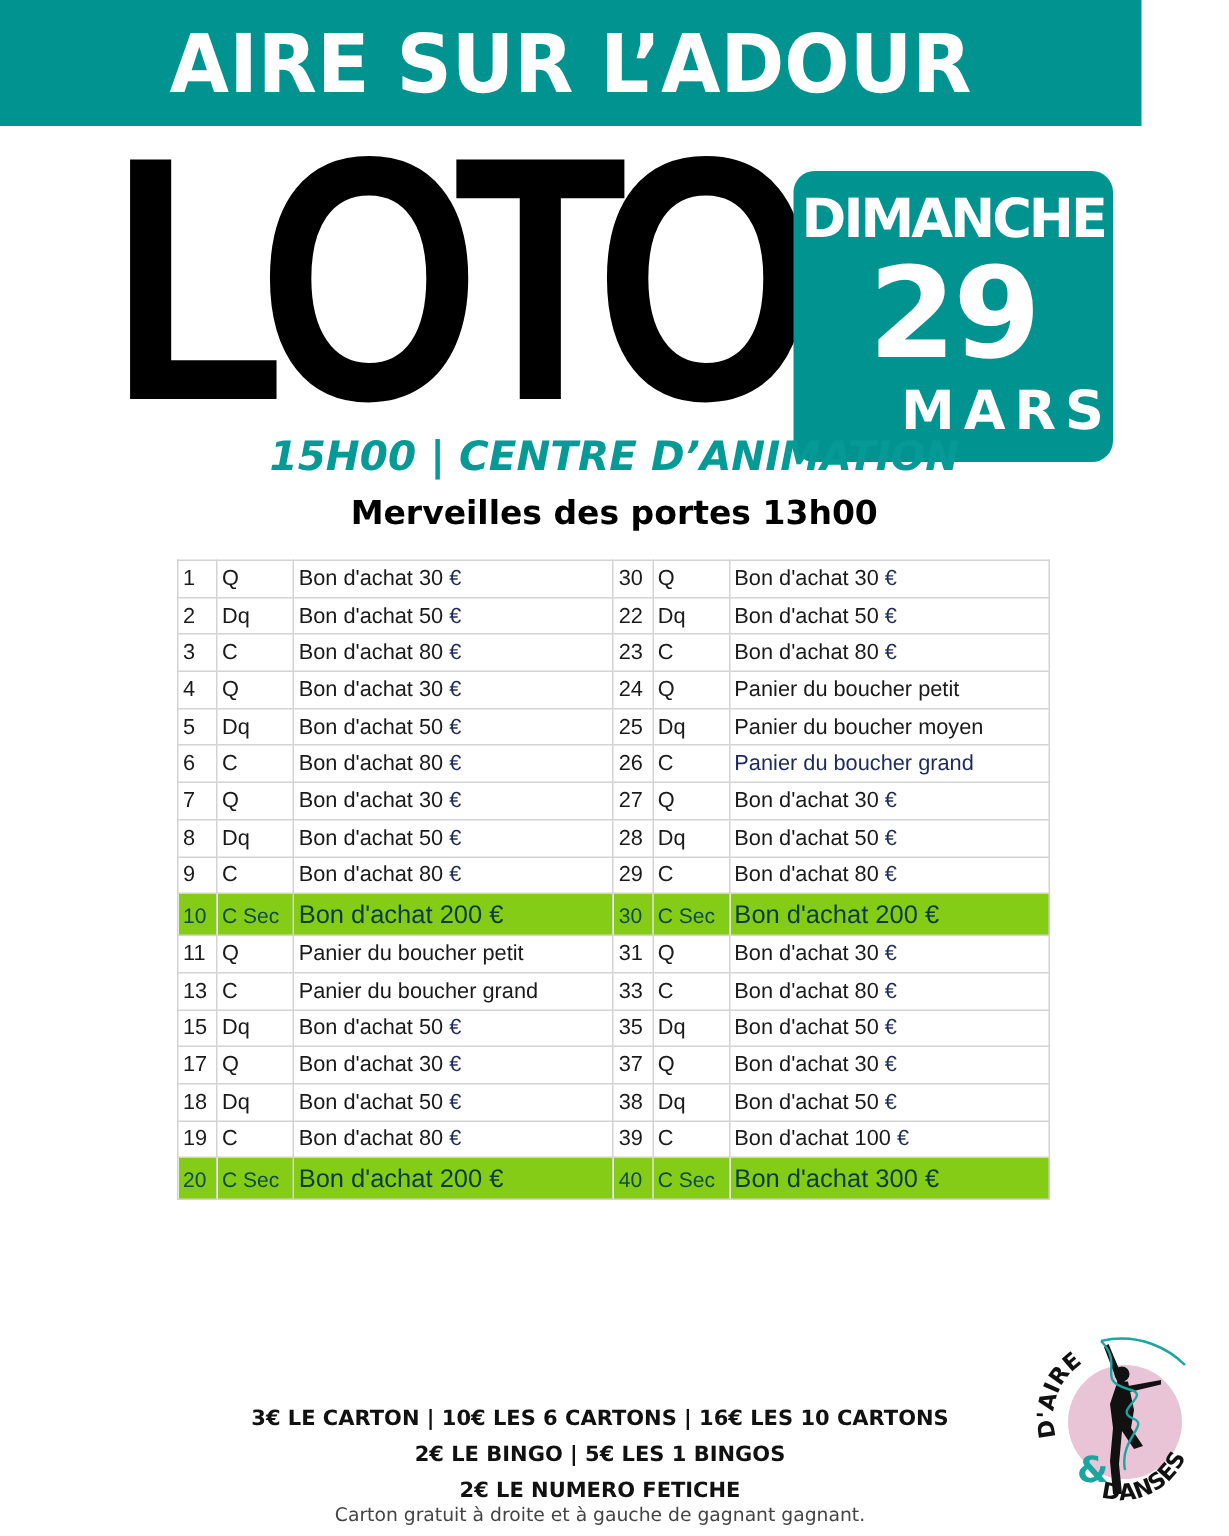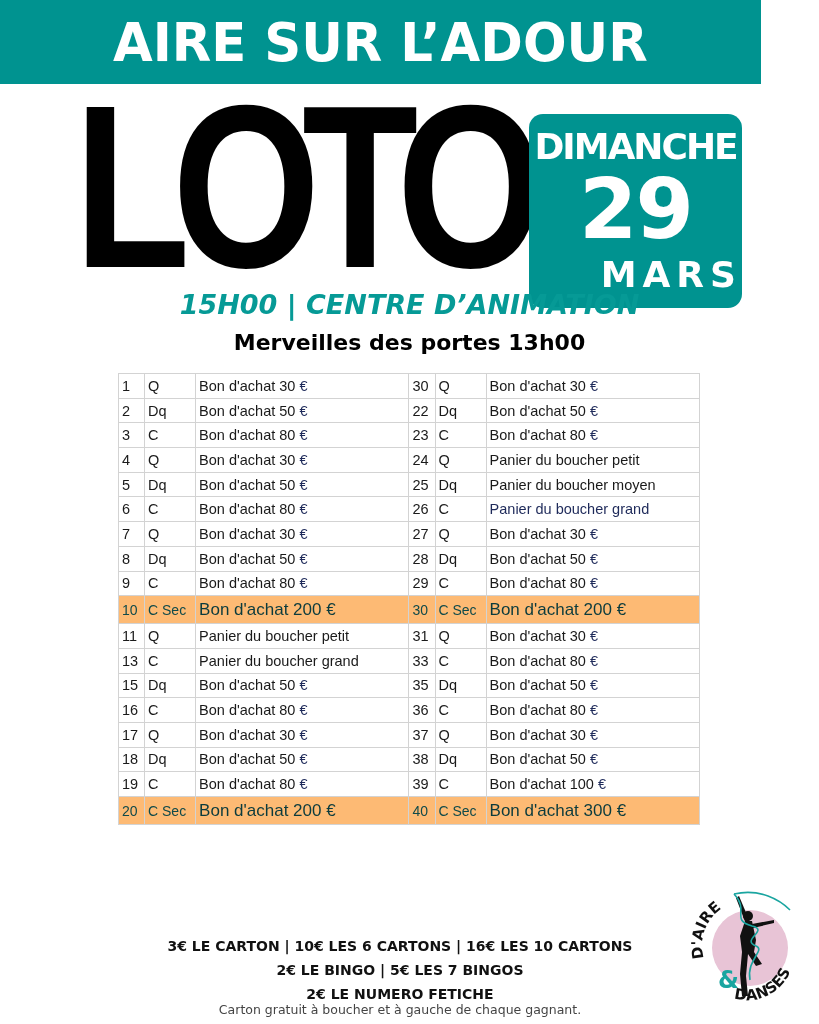--- a/index.html
+++ b/index.html
@@ -43,21 +43,21 @@
 
   .schedule {
     position: absolute; left: 118px; top: 373px; width: 582px;
     border-collapse: collapse; table-layout: fixed;
     font-family: "Liberation Sans", sans-serif; font-size: 14.5px; color: #1a1a1a;
   }
   .schedule td { height: 24.7px; border: 1px solid #d3d3d3; padding: 0 3px; white-space: nowrap; overflow: hidden; }
   .schedule col.c-num { width: 26px; }
   .schedule col.c-type { width: 51px; }
   .schedule col.c-prize { width: 213px; }
-  .schedule tr.special td { background: #fdba74; height: 28px; }
+  .schedule tr.special td { background: #84cc16; height: 28px; }
   .schedule tr.special td.num, .schedule tr.special td.type { font-size: 14px; color: #104a4a; }
   .schedule tr.special td.prize { font-weight: normal; font-size: 17px; color: #0b3b3d; }
   .schedule td.blue { color: #1e2a5a; }
 
   .prices {
     position: absolute; left: 140px; width: 520px; top: 896px; text-align: center;
     font-family: "DejaVu Sans", sans-serif; font-weight: bold; color: #111111; font-size: 14px; margin-top: 39px;
   }
   .prices .line { height: 24px; line-height: 22px; }
   .prices .note { font-weight: normal; font-size: 12.5px; color: #444444; height: 18px; line-height: 14px; margin-top: -4px; }
@@ -191,28 +191,20 @@
       </tr>
       <tr>
         <td class="num">15</td>
         <td class="type">Dq</td>
         <td class="prize">Bon d'achat 50 <span class="eur" style="color: rgb(30, 42, 90);">€</span></td>
         <td class="num">35</td>
         <td class="type">Dq</td>
         <td class="prize">Bon d'achat 50 <span class="eur" style="color: rgb(30, 42, 90);">€</span></td>
       </tr>
       <tr>
-        <td class="num">16</td>
-        <td class="type">C</td>
-        <td class="prize">Bon d'achat 80 <span class="eur" style="color: rgb(30, 42, 90);">€</span></td>
-        <td class="num">36</td>
-        <td class="type">C</td>
-        <td class="prize">Bon d'achat 80 <span class="eur" style="color: rgb(30, 42, 90);">€</span></td>
-      </tr>
-      <tr>
         <td class="num">17</td>
         <td class="type">Q</td>
         <td class="prize">Bon d'achat 30 <span class="eur" style="color: rgb(30, 42, 90);">€</span></td>
         <td class="num">37</td>
         <td class="type">Q</td>
         <td class="prize">Bon d'achat 30 <span class="eur" style="color: rgb(30, 42, 90);">€</span></td>
       </tr>
       <tr>
         <td class="num">18</td>
         <td class="type">Dq</td>
@@ -235,23 +227,23 @@
         <td class="prize">Bon d'achat 200 €</td>
         <td class="num">40</td>
         <td class="type">C Sec</td>
         <td class="prize">Bon d'achat 300 €</td>
       </tr>
     </tbody>
 </table>
 
 <div class="prices">
   <div class="line">3€ LE CARTON | 10€ LES 6 CARTONS | 16€ LES 10 CARTONS</div>
-  <div class="line">2€ LE BINGO | 5€ LES 7 BINGOS</div>
+  <div class="line">2€ LE BINGO | 5€ LES 1 BINGOS</div>
   <div class="line">2€ LE NUMERO FETICHE</div>
-  <div class="note">Carton gratuit à boucher et à gauche de chaque gagnant.</div>
+  <div class="note">Carton gratuit à droite et à gauche de gagnant gagnant.</div>
   <div class="buvette">Buvette &amp; Crêpes - Merveilles</div>
 </div>
 
 <svg class="logo" viewBox="0 0 118 130">
   <defs>
     <path id="arcTop" d="M 14 78 A 44 44 0 0 1 64 22"></path>
     <path id="arcBot" d="M 44 118 A 46 46 0 0 0 102 62"></path>
   </defs>
   <circle cx="60" cy="68" r="38" fill="#e8c4d6"></circle>
   <g fill="#111111">

